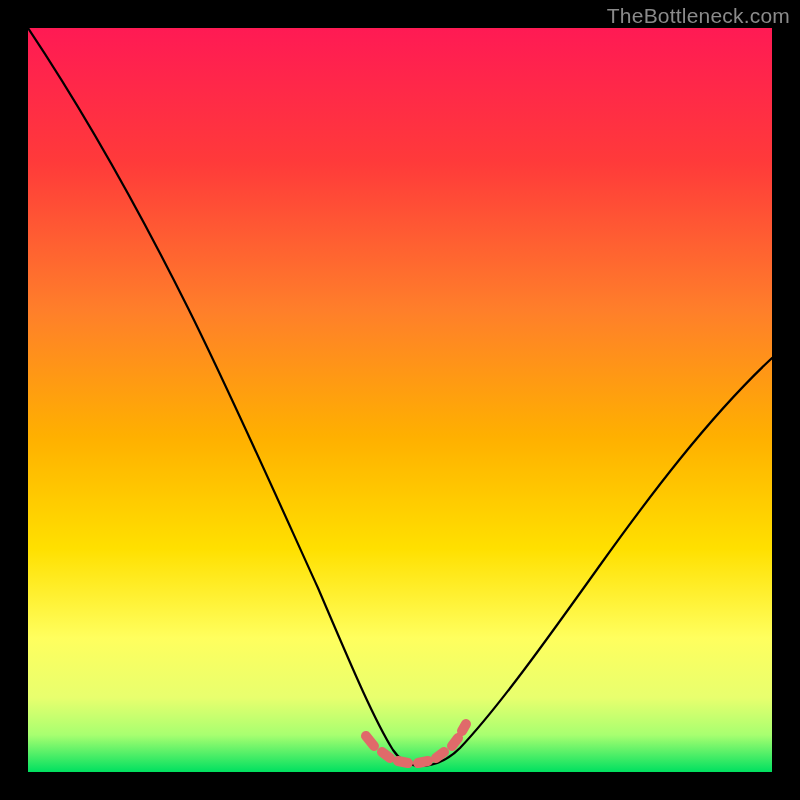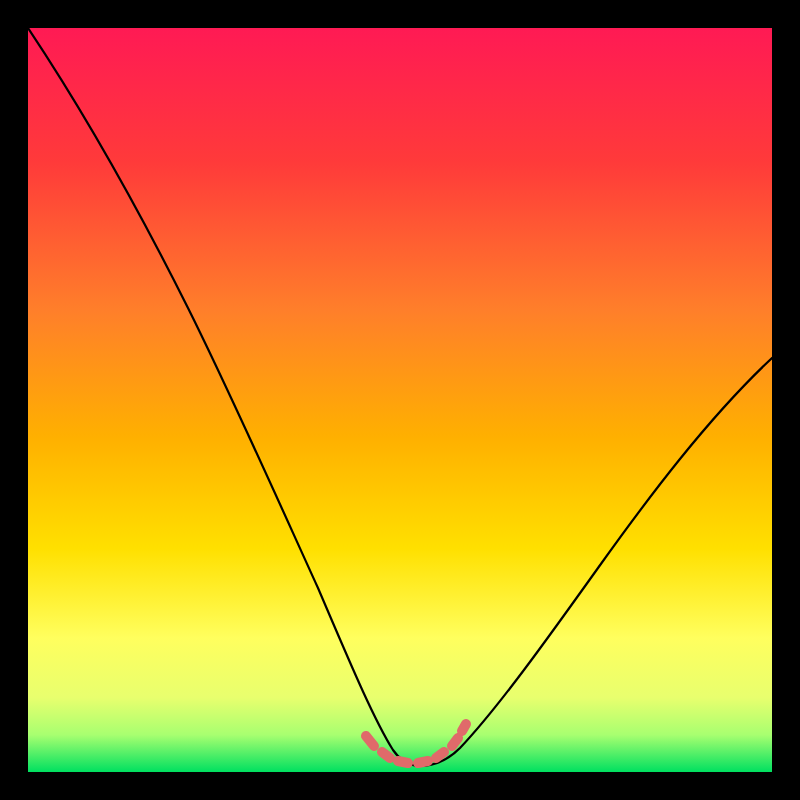--- a/index.html
+++ b/index.html
@@ -74,13 +74,14 @@
         <path d="M 354 724 L 362 730"></path>
         <path d="M 370 733 L 380 735"></path>
         <path d="M 390 735 L 400 733"></path>
         <path d="M 408 730 L 416 724"></path>
         <path d="M 424 718 L 430 710"></path>
         <path d="M 434 703 L 438 696"></path>
       </g>
     </svg>
   </div>
 
+  <div class="watermark">TheBottleneck.com</div>
 </div>
 
 </body></html>

